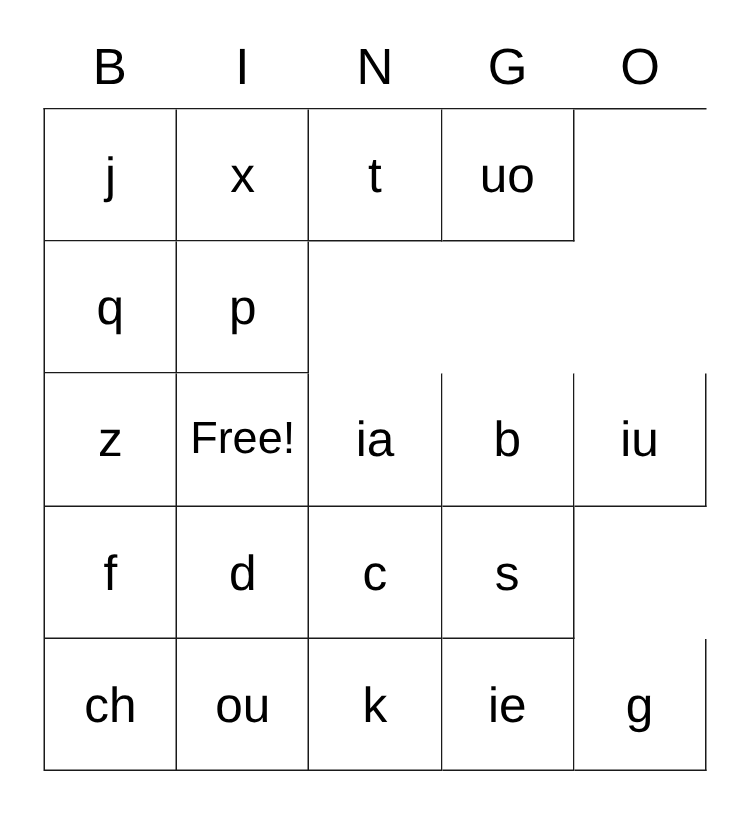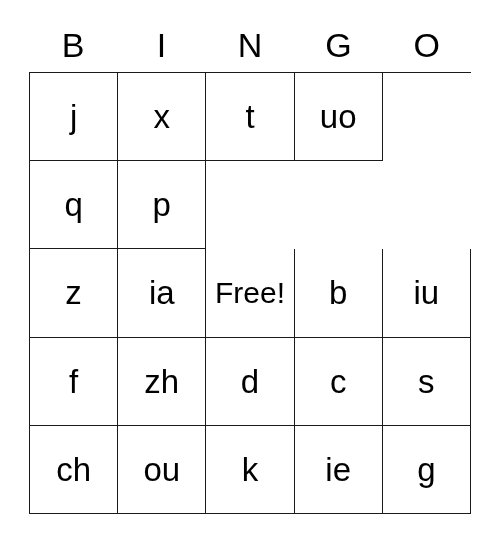--- a/index.html
+++ b/index.html
@@ -96,29 +96,28 @@
       <div class="cell">uo</div>
     </div>
 
     <div class="grid-row">
       <div class="cell">q</div>
       <div class="cell">p</div>
     </div>
 
     <div class="grid-row">
       <div class="cell">z</div>
+      <div class="cell free">Free!</div>
       <div class="cell">ia</div>
-      <div class="cell free">Free!</div>
       <div class="cell">b</div>
       <div class="cell">iu</div>
     </div>
 
     <div class="grid-row">
       <div class="cell">f</div>
-      <div class="cell">zh</div>
       <div class="cell">d</div>
       <div class="cell">c</div>
       <div class="cell">s</div>
     </div>
 
     <div class="grid-row">
       <div class="cell">ch</div>
       <div class="cell">ou</div>
       <div class="cell">k</div>
       <div class="cell">ie</div>

